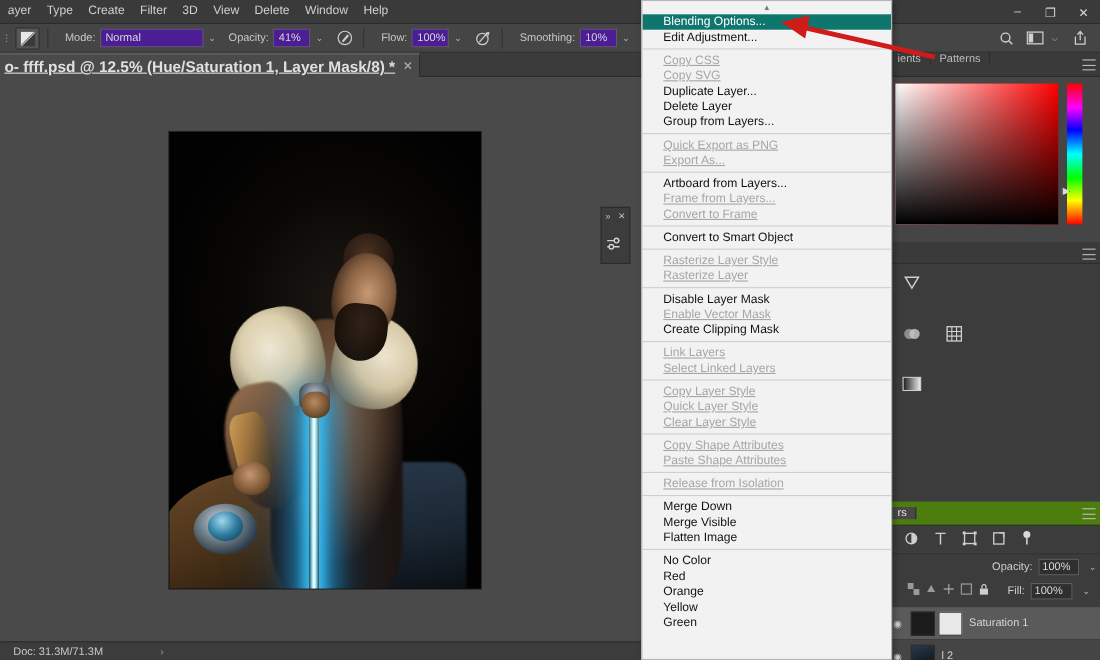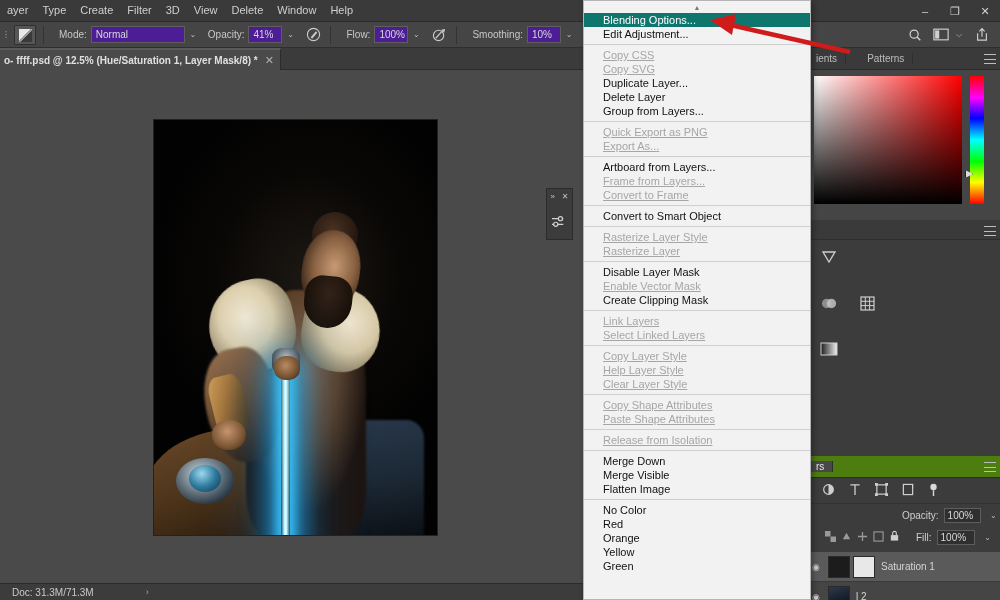--- a/index.html
+++ b/index.html
@@ -64,21 +64,21 @@
   
   .tabbar {
     position: absolute; left: 0; top: 48px; width: 1000px; height: 22px;
     background: #3b3b3b; border-bottom: 1px solid #2b2b2b;
   }
   .doctab {
     position: absolute; left: 0; top: 0; height: 22px; background: #4a4a4a;
     display: flex; align-items: center; padding: 0 6px 0 4px;
     border-right: 1px solid #2b2b2b; border-top: 2px solid #5a5a5a;
   }
-  .doctab .title { font-size: 10px; color: #e0e0e0; font-weight: bold; white-space: nowrap; }
+  .doctab .title { font-size: 14px; color: #e0e0e0; font-weight: bold; white-space: nowrap; text-decoration: underline; }
   .doctab .x { font-size: 11px; color: #b0b0b0; margin-left: 7px; }
 
   
   .canvasarea {
     position: absolute; left: 0; top: 70px; width: 808px; height: 513px;
     background: #4a4a4a;
   }
   .artboard {
     position: absolute; left: 154px; top: 50px; width: 283px; height: 415px;
     background: #060606; box-shadow: 0 0 0 1px #222;
@@ -217,22 +217,22 @@
   }
   .statusbar .st { font-size: 10px; color: #c9c9c9; margin-left: 12px; }
   .statusbar .arrowr { font-size: 9px; color: #a8a8a8; margin-left: 52px; }
 
   
   .rightcol {
     position: absolute; left: 808px; top: 48px; width: 192px; height: 552px;
     background: #3c3c3c;
   }
   .panel-tabs {
-    height: 22px; background: #3a3a3a; display: flex; align-items: center;
-    border-bottom: 1px solid #2b2b2b; position: relative; gap: 13px;
+    height: 22px; background: #3a3a3a; display: flex; align-items: flex-start;
+    border-bottom: 1px solid #2b2b2b; position: relative;
   }
   .ptab {
     font-size: 10px; color: #bdbdbd; display: flex; align-items: center;
     padding: 0 8px; border-right: 1px solid #2e2e2e;
   }
   .ptab.active { background: #484848; color: #e6e6e6; }
   .pmenu {
     position: absolute; right: 4px; top: 6px; width: 12px; height: 10px;
     display: flex; flex-direction: column; justify-content: space-between;
   }
@@ -648,21 +648,21 @@
         <div class="ctx-item dim">Rasterize Layer</div>
         <div class="ctx-sep"></div>
         <div class="ctx-item">Disable Layer Mask</div>
         <div class="ctx-item dim">Enable Vector Mask</div>
         <div class="ctx-item">Create Clipping Mask</div>
         <div class="ctx-sep"></div>
         <div class="ctx-item dim">Link Layers</div>
         <div class="ctx-item dim">Select Linked Layers</div>
         <div class="ctx-sep"></div>
         <div class="ctx-item dim">Copy Layer Style</div>
-        <div class="ctx-item dim">Help Layer Style</div>
+        <div class="ctx-item dim">Quick Layer Style</div>
         <div class="ctx-item dim">Clear Layer Style</div>
         <div class="ctx-sep"></div>
         <div class="ctx-item dim">Copy Shape Attributes</div>
         <div class="ctx-item dim">Paste Shape Attributes</div>
         <div class="ctx-sep"></div>
         <div class="ctx-item dim">Release from Isolation</div>
         <div class="ctx-sep"></div>
         <div class="ctx-item">Merge Down</div>
         <div class="ctx-item">Merge Visible</div>
         <div class="ctx-item">Flatten Image</div>

